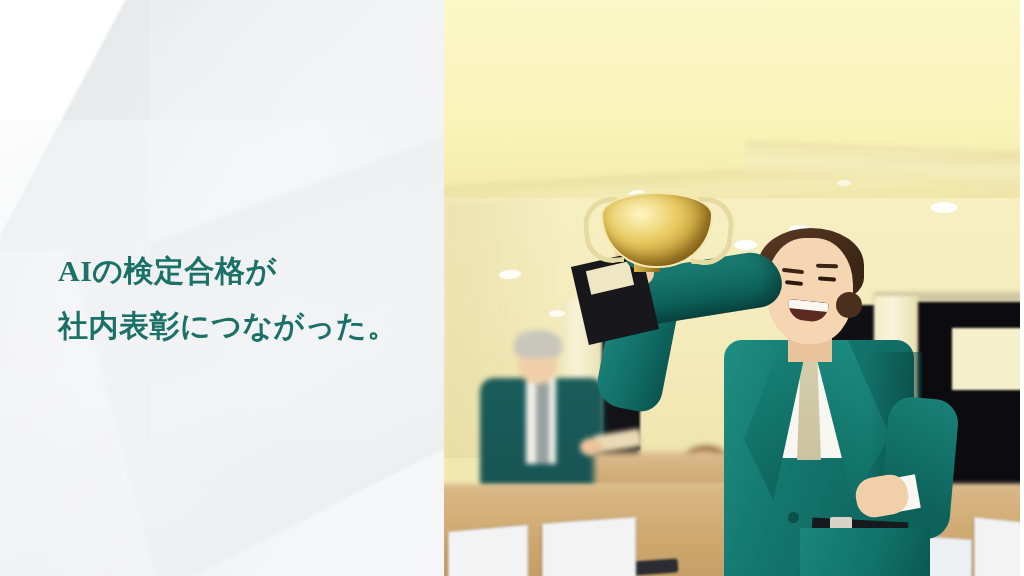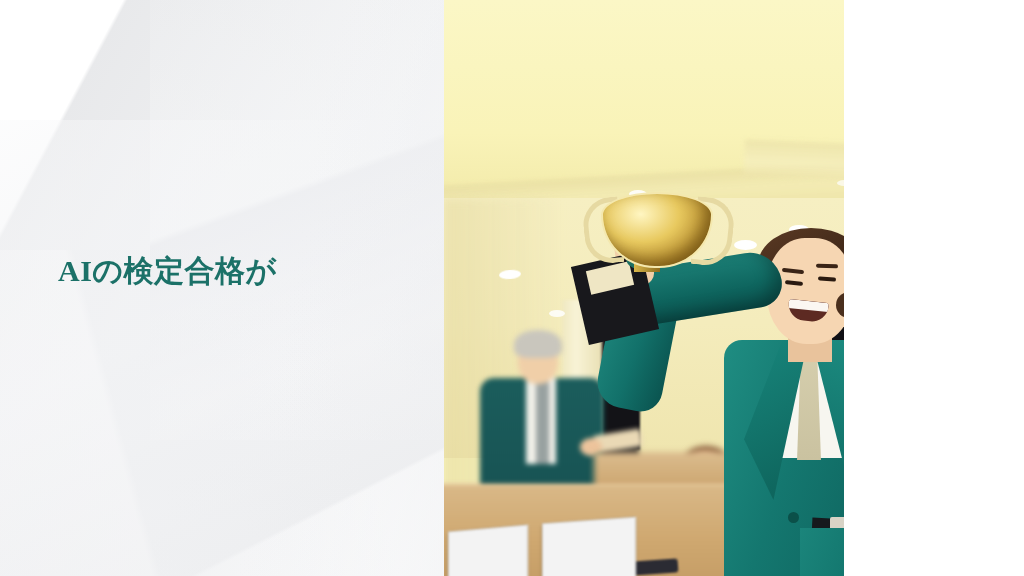--- a/index.html
+++ b/index.html
@@ -6,21 +6,21 @@
     margin: 0;
     padding: 0;
     background: #ffffff;
   }
   body {
     font-family: "Liberation Serif", "DejaVu Serif", serif;
   }
 
   #slide {
     position: relative;
-    width: 844px;
+    width: 1020px;
     height: 576px;
     overflow: hidden;
     background: #ffffff;
   }
 
   
   .left-panel {
     position: absolute;
     left: 0;
     top: 0;
@@ -445,20 +445,21 @@
 
   <div class="left-panel">
     <div class="facet facet-a"></div>
     <div class="facet facet-b"></div>
     <div class="facet facet-c"></div>
     <div class="facet facet-d"></div>
     <div class="facet facet-e"></div>
 
     <div class="headline">
       <span class="hl-line">AIの検定合格が</span>
+      <span class="hl-line">社内表彰につながった。</span>
     </div>
   </div>
 
   <div class="right-panel">
 
     <div class="rp-layer ceiling"></div>
     <div class="rp-layer cornice"></div>
     <div class="rp-layer cornice2"></div>
     <div class="rp-layer wall"></div>
     <div class="rp-layer wall-left-shade"></div>

